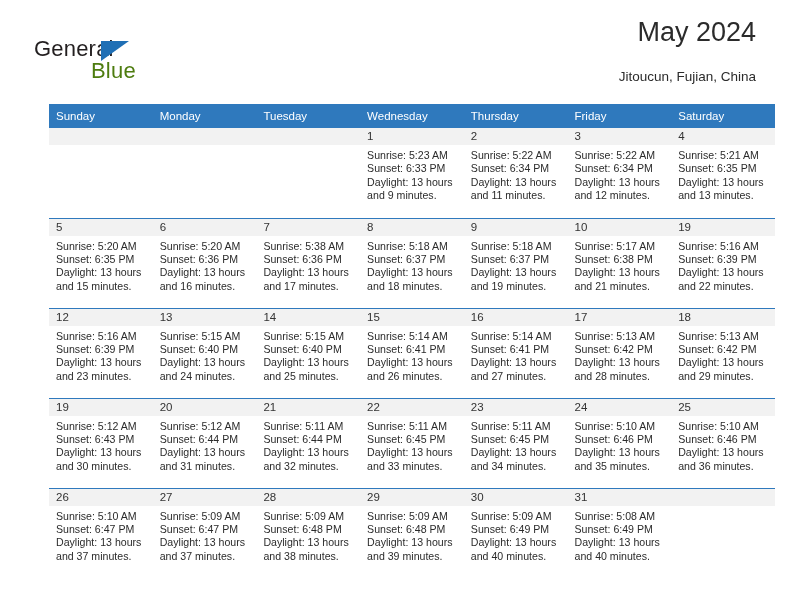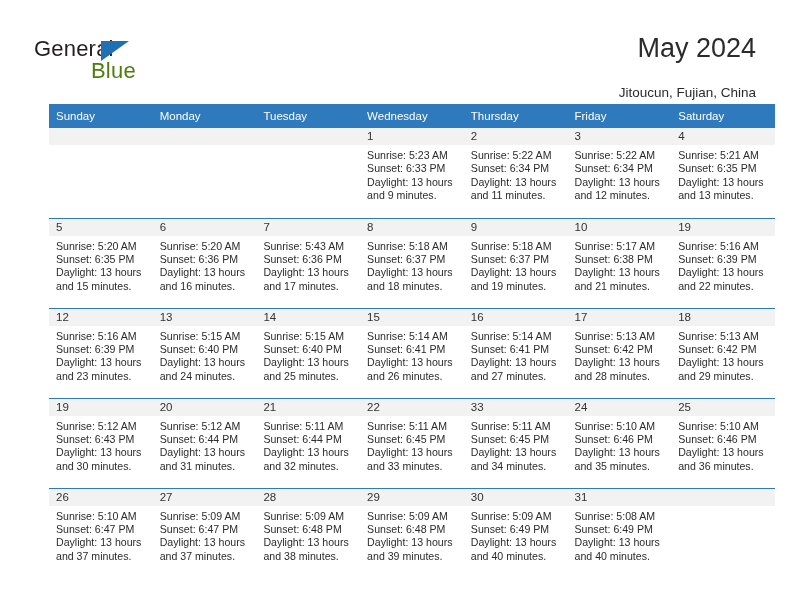--- a/index.html
+++ b/index.html
@@ -60,21 +60,21 @@
     left: 57px;
     top: 22px;
     font-size: 22px;
     color: #4d7c0f;
     letter-spacing: 0.2px;
   }
 
   .title-block {
     position: absolute;
     right: 36px;
-    top: 32px;
+    top: 16px;
     text-align: right;
   }
   .cal-title {
     font-size: 27px;
     color: #2b2b2b;
     font-weight: normal;
     line-height: 32px;
     white-space: nowrap;
   }
   .cal-subtitle {
@@ -254,21 +254,21 @@
                 <div>Sunrise: 5:20 AM</div>
                 <div>Sunset: 6:36 PM</div>
                 <div class="daylight">Daylight: 13 hours and 16 minutes.</div>
               </div>
             </div>
           </td>
           <td>
             <div class="cell-inner">
               <div class="daynum-band">7</div>
               <div class="cell-body">
-                <div>Sunrise: 5:43 AM</div>
+                <div>Sunrise: 5:38 AM</div>
                 <div>Sunset: 6:36 PM</div>
                 <div class="daylight">Daylight: 13 hours and 17 minutes.</div>
               </div>
             </div>
           </td>
           <td>
             <div class="cell-inner">
               <div class="daynum-band">8</div>
               <div class="cell-body">
                 <div>Sunrise: 5:18 AM</div>
@@ -416,21 +416,21 @@
               <div class="daynum-band">22</div>
               <div class="cell-body">
                 <div>Sunrise: 5:11 AM</div>
                 <div>Sunset: 6:45 PM</div>
                 <div class="daylight">Daylight: 13 hours and 33 minutes.</div>
               </div>
             </div>
           </td>
           <td>
             <div class="cell-inner">
-              <div class="daynum-band">33</div>
+              <div class="daynum-band">23</div>
               <div class="cell-body">
                 <div>Sunrise: 5:11 AM</div>
                 <div>Sunset: 6:45 PM</div>
                 <div class="daylight">Daylight: 13 hours and 34 minutes.</div>
               </div>
             </div>
           </td>
           <td>
             <div class="cell-inner">
               <div class="daynum-band">24</div>

